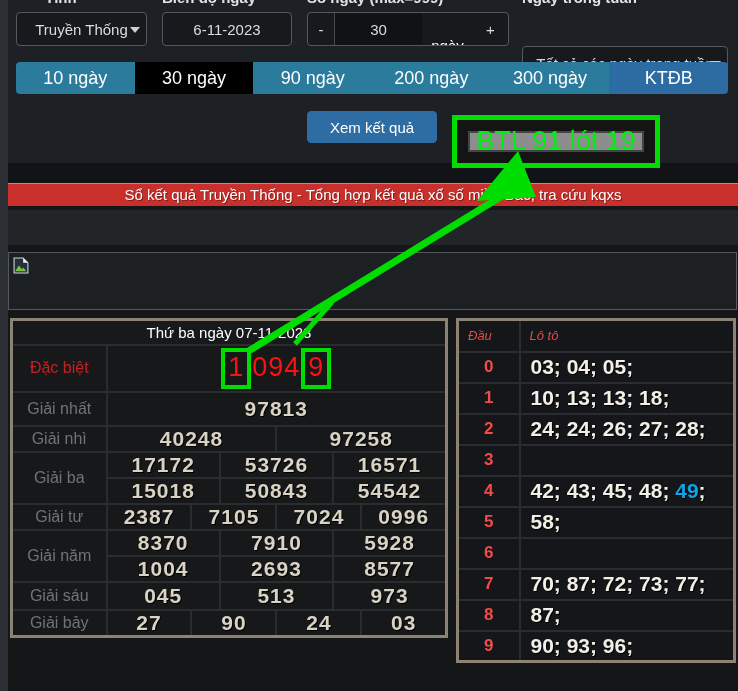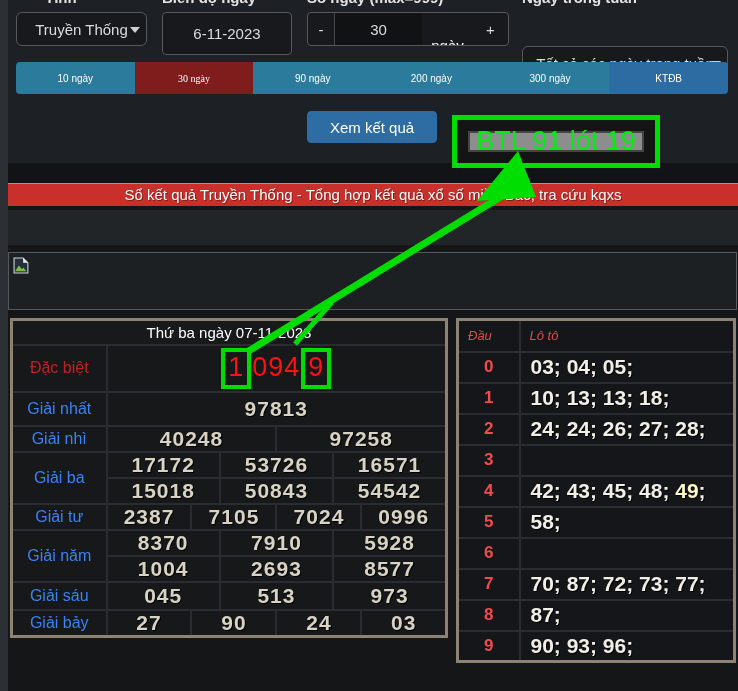--- a/index.html
+++ b/index.html
@@ -14,40 +14,40 @@
   .gutter { position:absolute; left:0; top:0; width:8px; height:691px; background:#2c2f33; }
 
   
   .form-section { position:absolute; left:8px; top:0; width:730px; height:163px; background:#1d2024; }
   .labels-clip { position:absolute; left:0; top:0; width:730px; height:6px; overflow:hidden; }
   .toplabel { position:absolute; top:-11px; font-size:15px; font-weight:bold; color:#e3e3e3; white-space:nowrap; }
   .lbl-province { left:37px; } .lbl-range { left:154px; } .lbl-days { left:299px; } .lbl-weekday { left:514px; }
 
   .ctl { position:absolute; top:12px; height:34px; background:#17191c; border:1px solid #55595e;
          border-radius:4px; color:#dcdcdc; font-size:15px; display:flex; align-items:center; justify-content:center; }
-  .sel { position:relative; white-space:nowrap; overflow:hidden;border-radius:6px; }
+  .sel { position:relative; white-space:nowrap; overflow:hidden; }
   .caret { position:absolute; right:6px; top:14px; width:0; height:0;
            border-left:5px solid transparent; border-right:5px solid transparent; border-top:6px solid #cfcfcf; }
   .province { left:8px; width:131px; }
   .dateinput { left:154px; width:130px; background:#17191c; border:1px solid #55595e; border-radius:4px;
-               color:#dcdcdc; font-size:15px; text-align:center; position:absolute; top:12px; height:43px; }
+               color:#dcdcdc; font-size:15px; text-align:center; position:absolute; top:12px; height:34px; }
   .stepper { position:absolute; left:299px; top:12px; width:202px; height:34px; border:1px solid #55595e;
              border-radius:4px; display:flex; overflow:hidden; background:#17191c; font-size:15px; }
   .stepper .minus { width:27px; border-right:1px solid #45494d; display:flex; align-items:center; justify-content:center; color:#ddd; cursor:pointer;}
   .stepper .numinput { width:87px; background:#101214; border:none; color:#dcdcdc; text-align:center; font-size:15px; }
   .stepper .addon { width:51px; background:#26292d; border-left:1px solid #7dd3fc; border-right:1px solid #45494d;
                     display:flex; align-items:center; justify-content:center; color:#ffffff;margin-top:32px; }
   .stepper .plus { flex:1; display:flex; align-items:center; justify-content:center; color:#ddd; cursor:pointer; }
   .weekday { left:514px; width:206px; }
 
   .tabs { position:absolute; left:8px; top:62px; width:712px; height:32px; display:flex; }
-  .tab { flex:1; background:#2a7b9c; color:#fff; font-size:10px; display:flex; align-items:center; justify-content:center; cursor:pointer; }
+  .tab { flex:1; background:#2a7b9c; color:#fff; font-size:18px; display:flex; align-items:center; justify-content:center; cursor:pointer; }
   .tab:first-child { border-radius:4px 0 0 4px; }
   .tab:last-child  { border-radius:0 4px 4px 0; background:#2d6ca2; }
-  .tab.active { background:#7f1d1d;font-family:Liberation Serif, serif; }
+  .tab.active { background:#000000; }
 
   .view-btn { position:absolute; left:299px; top:111px; width:130px; height:32px; background:#2e6da4;
               border:1px solid #2e6da4; border-radius:4px; color:#fff; font-size:15px;
               display:flex; align-items:center; justify-content:center; cursor:pointer; }
 
   
   .btl-box { position:absolute; left:452px; top:115px; width:208px; height:53px; border:5px solid #00dd00;
              background:#141414; padding:11px; z-index:40; }
   .btl-inner { width:100%; height:100%; background:#8d8d8d; border:2px solid #454545;
                display:flex; align-items:center; justify-content:center;
@@ -60,36 +60,36 @@
             text-shadow:1px 1px 0 rgba(0,0,0,.4); }
   .panel-empty { position:absolute; left:8px; top:210px; width:730px; height:35px; background:#222528; }
   .image-box { position:absolute; left:8px; top:252px; width:729px; height:58px; background:#1d2023; border:1px solid #55595d; }
   .image-box svg { position:absolute; left:4px; top:4px; }
 
   
   table { border-collapse:collapse; table-layout:fixed; }
   .kq-table { position:absolute; left:10px; top:318px; width:438px; border:3px solid #8c8374; background:#16181a; z-index:10; }
   .kq-table td { border:2px solid #2a2d2f; background:#16181a; text-align:center; overflow:hidden; }
   .kq-table .r-date td { height:25px; font-size:15px; color:#fff; background:#17191b; }
-  .kq-table .lblcell { font-size:16px; color:#3b82f6; }
+  .kq-table .lblcell { font-size:16px; color:#737373; }
   .kq-table .valcell { font-size:21px; font-weight:bold; color:#d9d3c4; letter-spacing:1px; text-shadow:1px 1px 0 #000; }
   .r-special td { height:47px; }
   .r-special .lblcell { color:#c32222; }
   .special-val { font-size:27px; font-weight:normal; color:#ff1111; letter-spacing:1px; }
   .dbox { display:inline-block; border:4px solid #00dd00; padding:2px 3px 4px 3px; margin:0 1px; line-height:1; }
   .h34 td { height:34px; } .h33 td { height:26px; } .h28 td { height:28px; }
 
   
   .loto-table { position:absolute; left:456px; top:318px; width:280px; border:3px solid #8c8374; background:#141619; z-index:10; }
   .loto-table td { border:2px solid #2a2d2f; background:#141619; overflow:hidden; }
   .loto-table .hrow td { height:32px; color:#e34b4b; font-size:13px; padding-left:9px;font-style:italic; }
   .loto-table .drow td { height:31px; }
   .loto-digit { text-align:center; color:#f34b4b; font-weight:bold; font-size:17px; }
   .loto-vals { padding-left:10px; font-weight:bold; font-size:21px; color:#f2efe6; text-shadow:1px 1px 0 #000; white-space:nowrap; }
-  .loto-red { color:#fef9c3; }
+  .loto-red { color:#0ea5e9; }
 
   
   .arrow-overlay { position:absolute; left:0; top:0; z-index:60; pointer-events:none; }
 </style>
 </head>
 <body>
 
 <div class="gutter"></div>
 
 <div class="form-section">

